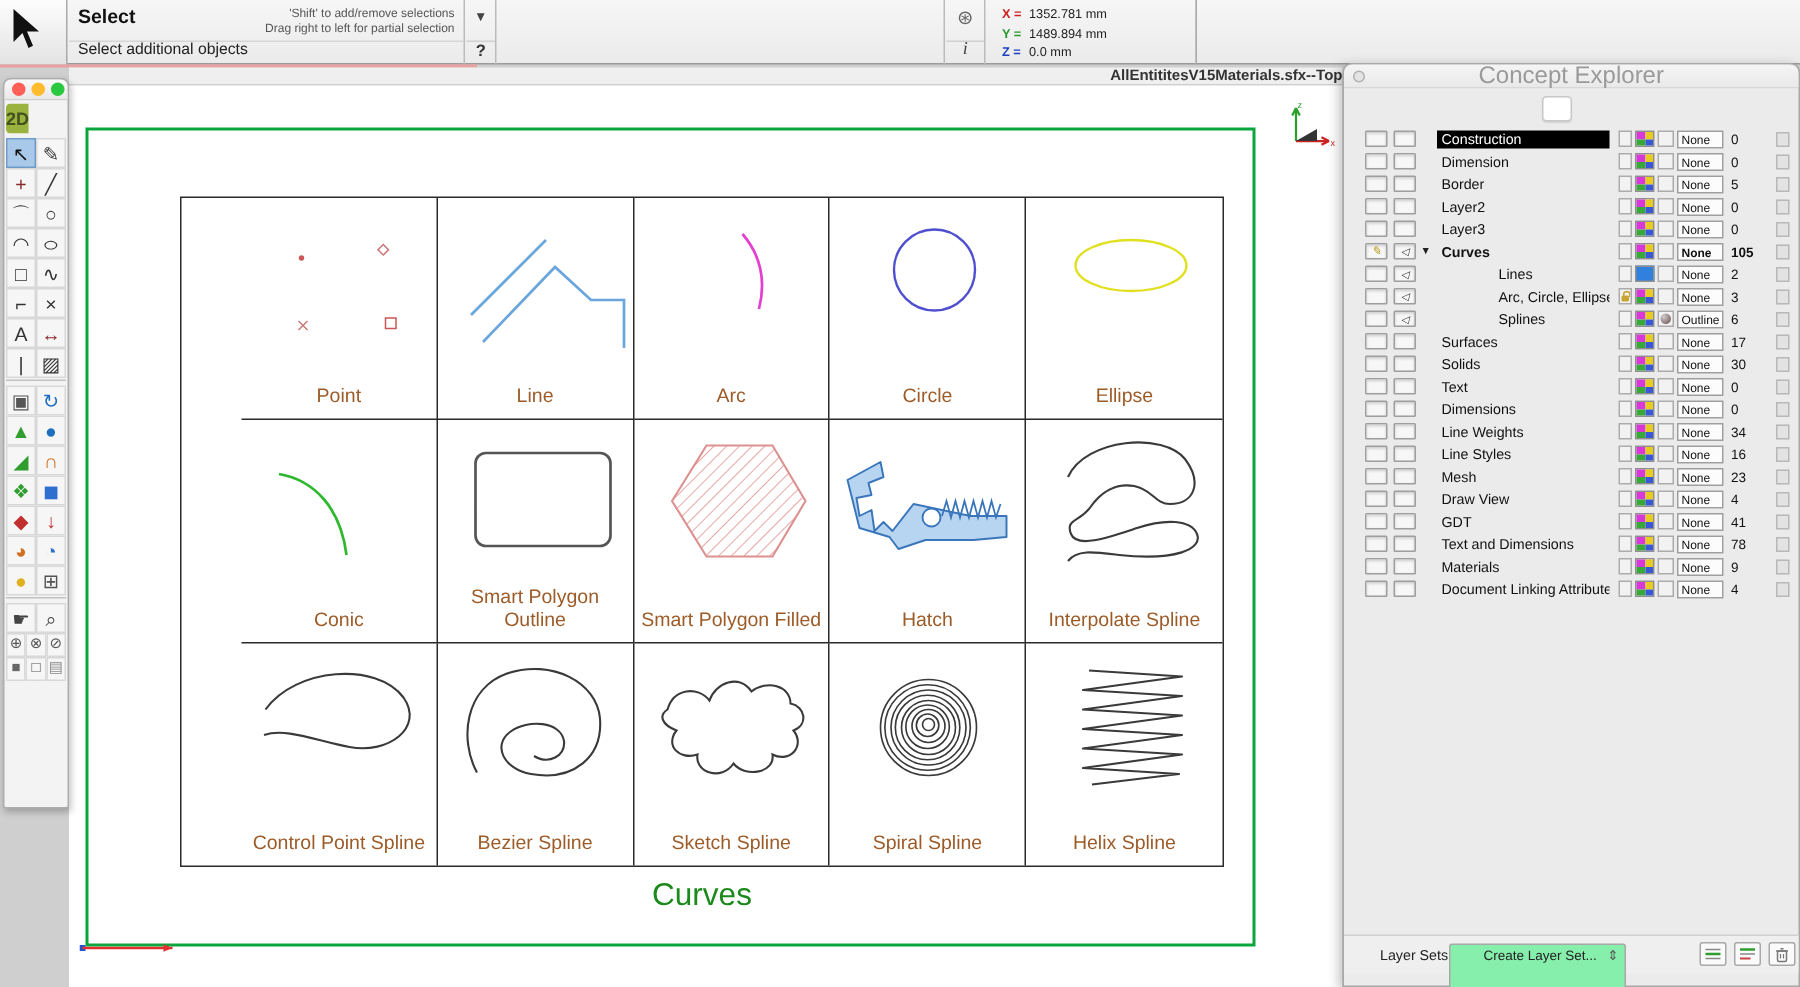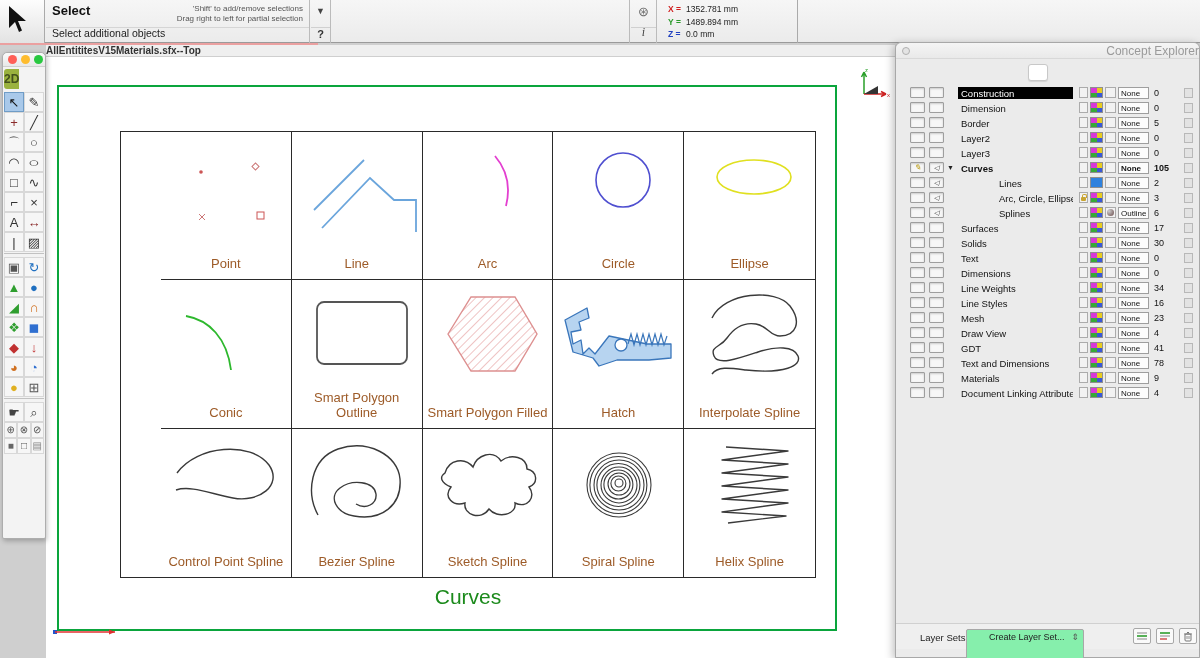--- a/index.html
+++ b/index.html
@@ -30,21 +30,21 @@
     font-family:"Liberation Serif", serif; color:#444; }
   #tb-coords { position:absolute; left:658px; top:0; width:140px; height:43px; border-right:1px solid #bbb; padding:3px 0 0 10px; }
   .coord-line { font-size:8.5px; line-height:12.5px; color:#222; white-space:nowrap; }
   .coord-line .lab { font-weight:bold; display:inline-block; width:18px; }
   #cx .lab { color:#d02020; } #cy .lab { color:#2a9a2a; } #cz .lab { color:#2040c0; }
   #tb-pinkline { position:absolute; left:0; top:43px; width:318px; height:2px; background:#eba0a0; }
 
   
   #doc-titlebar { position:absolute; left:46px; top:45px; width:849px; height:12px;
     background:#efefef; border-bottom:1px solid #cfcfcf; }
-  #doc-title { width:100%; text-align:left; font-size:10px; font-weight:bold; color:#333; line-height:12px; }
+  #doc-title { width:100%; text-align:right; font-size:10px; font-weight:bold; color:#333; line-height:12px; }
   #doc-canvas { position:absolute; left:46px; top:57px; width:849px; height:601px; background:#fff; overflow:hidden; }
 
   #green-rect { position:absolute; left:11px; top:28px; width:780px; height:546px; border:2px solid #0aa53c; }
   #axis-triad { position:absolute; left:812px; top:9px; }
   #origin-axis { position:absolute; left:7px; top:571px; width:70px; height:8px; }
 
   #curve-grid { position:absolute; left:74px; top:74px; width:696px; height:447px;
     display:grid; grid-template-columns:repeat(5,1fr); grid-template-rows:repeat(3,1fr);
     border:1px solid #2a2a2a;padding-left:40px; }
   .cell { position:relative; border-right:1px solid #2a2a2a; border-bottom:1px solid #2a2a2a; }
@@ -78,21 +78,21 @@
   .pal-divider { width:100%; height:3px; border-top:1px solid #c2c2c2; margin:1px 0; }
 
   
   #explorer { position:absolute; left:895px; top:42px; width:305px; height:616px;
     background:#ebebeb; border:1px solid #a8a8a8; border-radius:6px 6px 0 0;
     box-shadow:-2px 2px 8px rgba(0,0,0,.25); }
   #exp-titlebar { position:relative; height:16px; border-bottom:1px solid #d8d8d8;
     background:linear-gradient(#f5f5f5,#e9e9e9); border-radius:6px 6px 0 0; }
   #exp-close { position:absolute; left:6px; top:4px; width:8px; height:8px; border-radius:50%;
     border:1px solid #b0b0b0; background:#e4e4e4; }
-  #exp-title { width:100%; text-align:right; font-size:12px; color:#9a9a9a; line-height:16px; }
+  #exp-title { width:100%; text-align:center; font-size:16px; color:#9a9a9a; line-height:16px; }
   #exp-tabs { display:flex; justify-content:center; gap:2px; padding-top:5px; height:22px; }
   .tab { font-size:10px; color:#222; padding:2px 9px; border-radius:3px; }
   .tab.active { background:#fff; border:1px solid #c8c8c8; box-shadow:0 1px 1px rgba(0,0,0,.1); }
   .tab.copilot { color:#4a5fc4; }
 
   #layer-list { position:relative; margin-top:5px; }
   .lrow { position:relative; height:15px; }
   .lrow .cb { position:absolute; top:1px; width:15px; height:11px; background:#f7f7f7;
     border:1px solid #9e9e9e; border-radius:1px; box-shadow:inset 0 1px 2px rgba(0,0,0,.18);
     display:flex; align-items:center; justify-content:center; }

